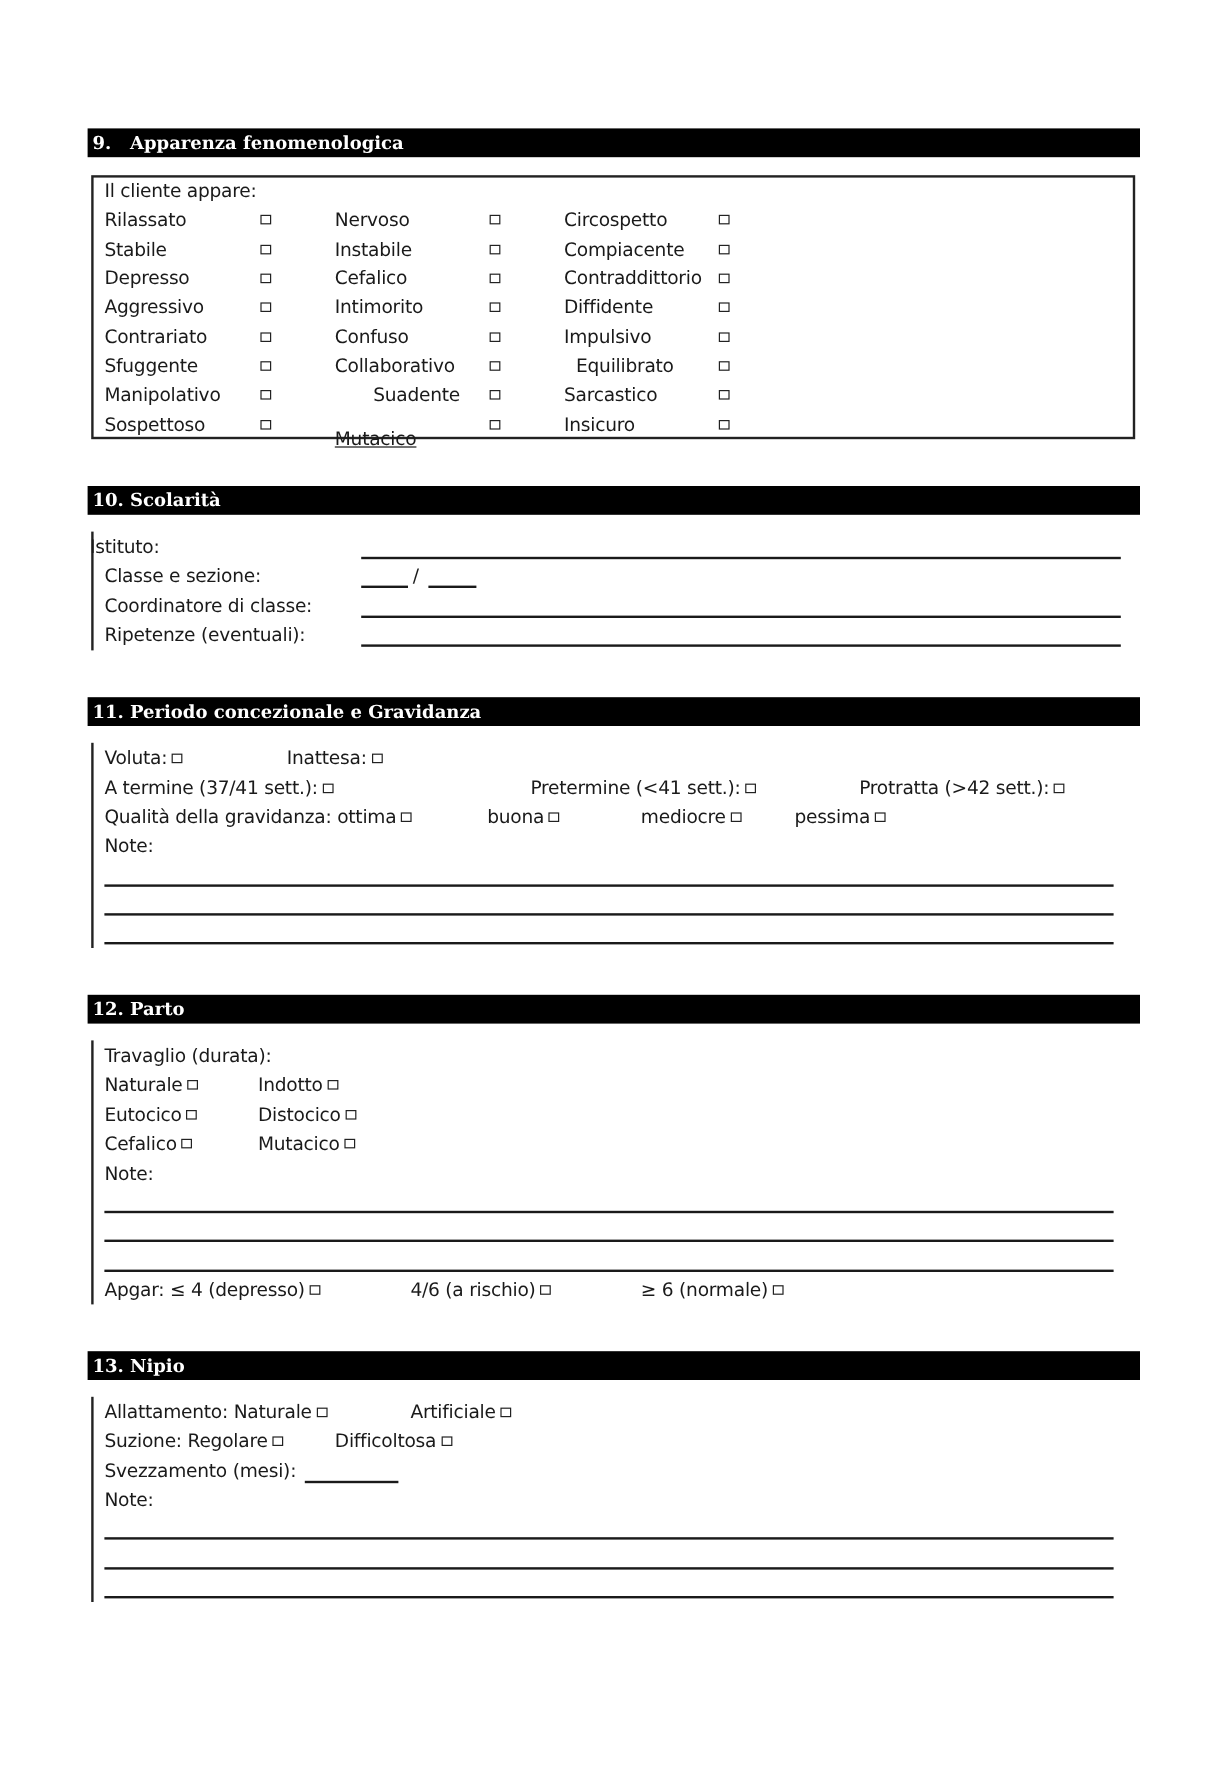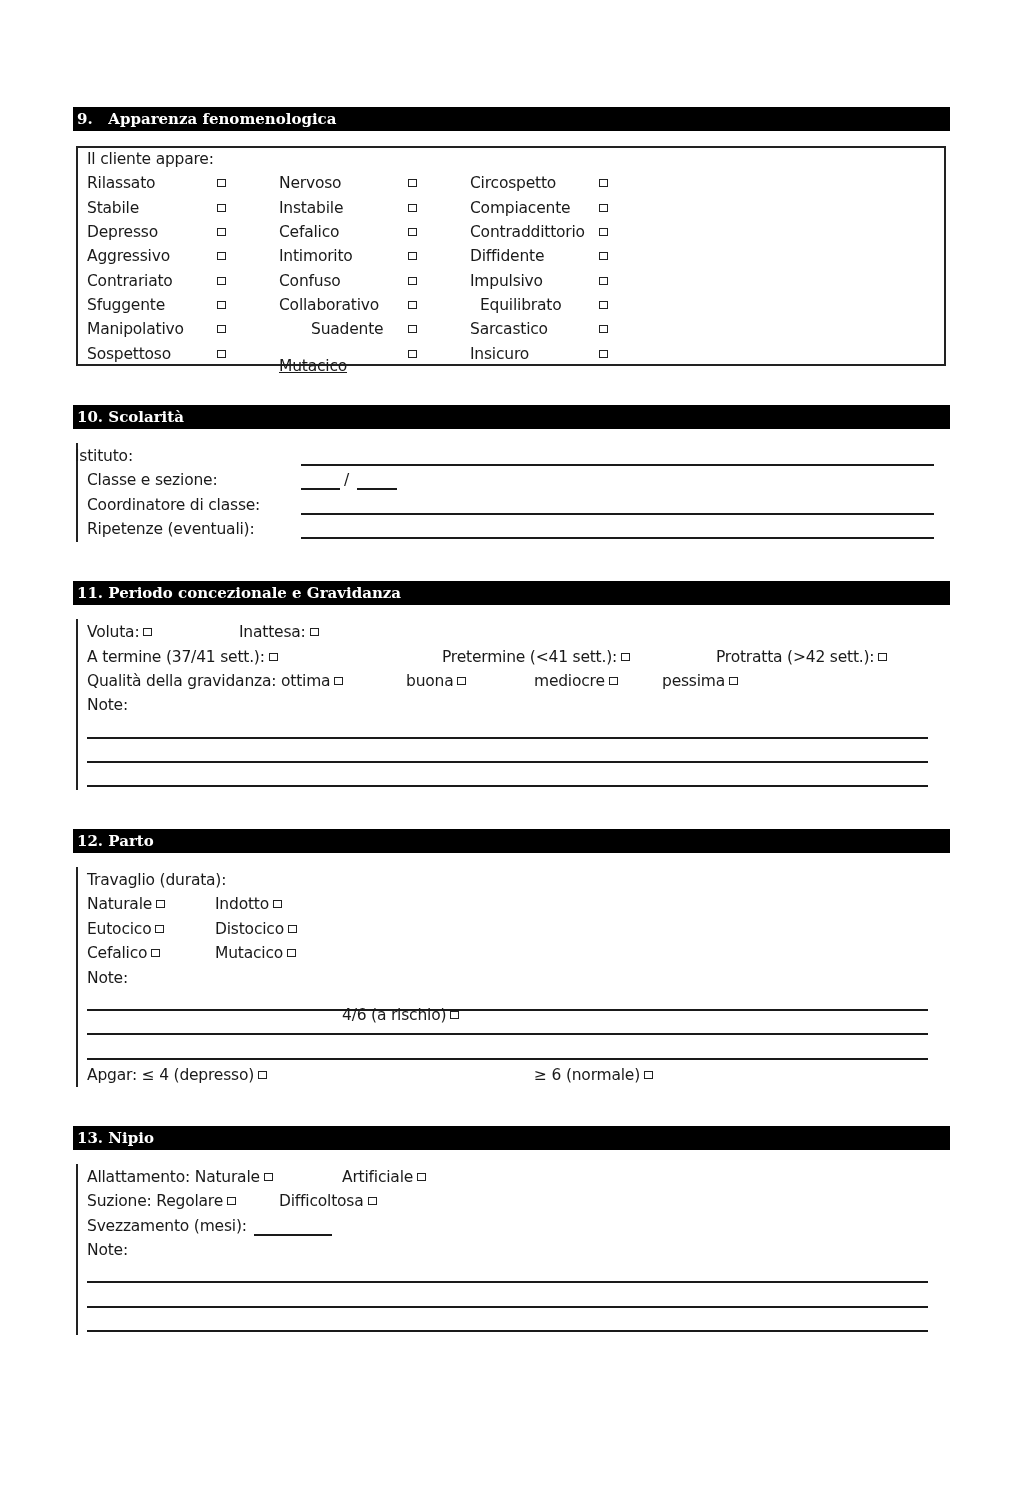--- a/index.html
+++ b/index.html
@@ -123,21 +123,21 @@
 
 <div class="txt" style="left:87px; top:943px;"><span>Cefalico</span><span class="cb"></span></div>
 <div class="txt" style="left:215px; top:943px;"><span>Mutacico</span><span class="cb"></span></div>
 
 <div class="txt" style="left:87px; top:968px;">Note:</div>
 <div class="line" style="left:87px; top:1009px; width:841px;"></div>
 <div class="line" style="left:87px; top:1033px; width:841px;"></div>
 <div class="line" style="left:87px; top:1058px; width:841px;"></div>
 
 <div class="txt" style="left:87px; top:1065px;"><span>Apgar: ≤ 4 (depresso)</span><span class="cb"></span></div>
-<div class="txt" style="left:342px; top:1005px;"><span>4/6 (a rischio)</span><span class="cb"></span></div>
+<div class="txt" style="left:342px; top:1065px;"><span>4/6 (a rischio)</span><span class="cb"></span></div>
 <div class="txt" style="left:534px; top:1065px;"><span>≥ 6 (normale)</span><span class="cb"></span></div>
 
 <div class="hdr" style="top:1126px;">13. Nipio</div>
 <div class="vbar" style="top:1164px; height:171px;"></div>
 
 <div class="txt" style="left:87px; top:1167px;"><span>Allattamento: Naturale</span><span class="cb"></span></div>
 <div class="txt" style="left:342px; top:1167px;"><span>Artificiale</span><span class="cb"></span></div>
 
 <div class="txt" style="left:87px; top:1191px;"><span>Suzione: Regolare</span><span class="cb"></span></div>
 <div class="txt" style="left:279px; top:1191px;"><span>Difficoltosa</span><span class="cb"></span></div>

